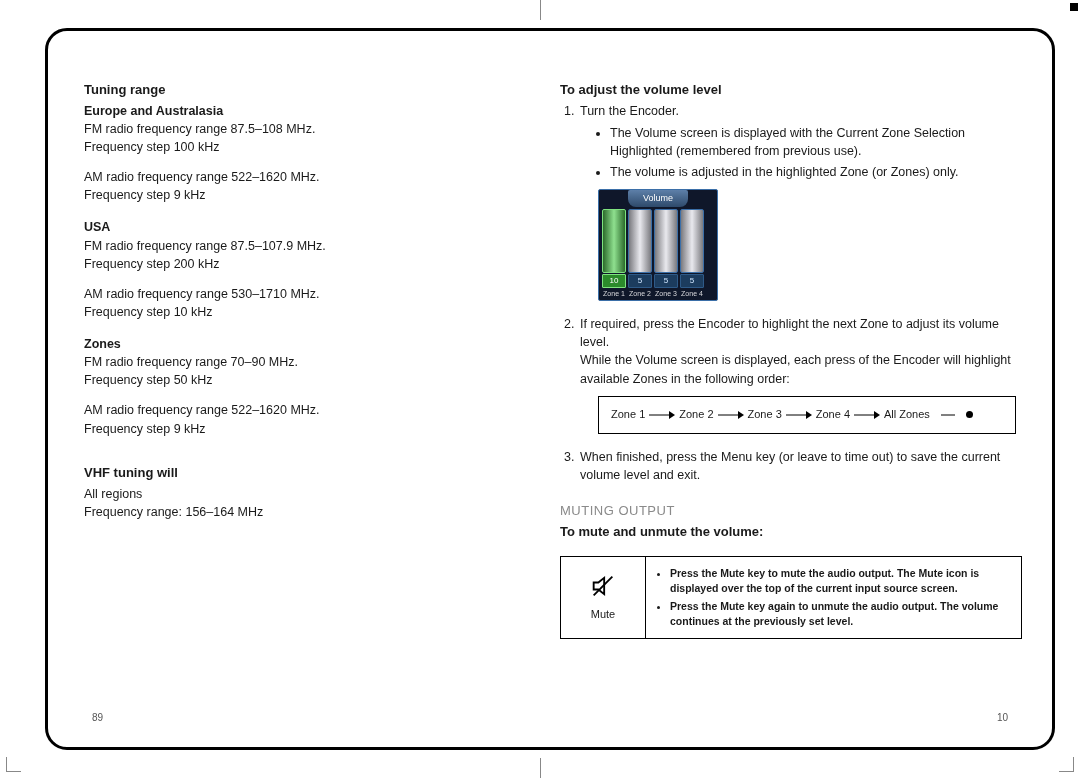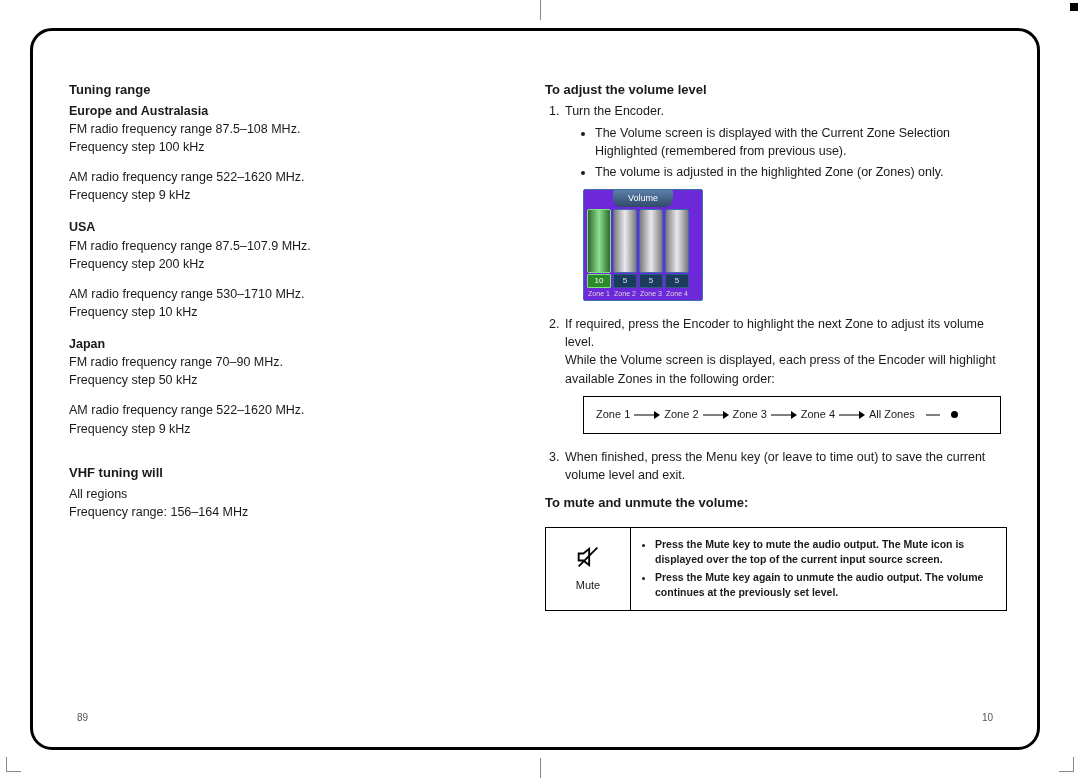--- a/index.html
+++ b/index.html
@@ -7,21 +7,21 @@
     padding: 0;
     background: #fff;
     font-family: Arial, Helvetica, sans-serif;
     color: #1a1a1a;
     width: 1080px;
     height: 778px;
     overflow: hidden;
   }
   .sheet {
     position: absolute;
-    left: 30px;
+    left: 45px;
     top: 28px;
     width: 1010px;
     height: 722px;
     border: 3px solid #000;
     border-radius: 22px;
     box-sizing: border-box;
     padding: 50px 36px 20px 36px;
     display: flex;
   }
   .topline {
@@ -99,21 +99,21 @@
   .mutetxt li { margin: 3px 0;}
   .pgnum { position: absolute; bottom: 24px; font-size: 10px; color:#555;}
   .pgL { left: 44px;}
   .pgR { right: 44px;}
 
   
   .volshot {
     width: 118px;
     margin: 8px 0 14px 18px;
     border: 1px solid #3b6fa8;
-    background: #6d28d9;
+    background: #0f172a;
     border-radius: 2px;
     overflow: hidden;
   }
   .vs-title {
     background: linear-gradient(#5d7fa8,#2e4a6b);
     color:#fff;
     font-size: 9px;
     text-align:center;
     padding: 2px 0;
     border-radius: 2px 2px 8px 8px;
@@ -183,21 +183,21 @@
     <div class="block" style="margin-top:14px">
       <div class="h-black2">USA</div>
       <div>FM radio frequency range 87.5–107.9 MHz.</div>
       <div>Frequency step 200 kHz</div>
       <div style="height:12px"></div>
       <div>AM radio frequency range 530–1710 MHz.</div>
       <div>Frequency step 10 kHz</div>
     </div>
 
     <div class="block" style="margin-top:14px">
-      <div class="h-black2">Japan</div>
+      <div class="h-black2">Zones</div>
       <div>FM radio frequency range 70–90 MHz.</div>
       <div>Frequency step 50 kHz</div>
       <div style="height:12px"></div>
       <div>AM radio frequency range 522–1620 MHz.</div>
       <div>Frequency step 9 kHz</div>
     </div>
 
     <div class="h-black" style="margin-top:26px">VHF tuning will</div>
     <div>All regions</div>
     <div>Frequency range: 156–164 MHz</div>
@@ -282,20 +282,21 @@
             </span>
           <span class="loopdot"></span>
         </div>
       </li>
 
       <li>
         <span>When finished, press the Menu key (or leave to time out) to save the current volume level and exit.</span>
       </li>
     </ol>
 
+    <div class="h-gray">MUTING OUTPUT</div>
     <div class="h-black" style="margin-top:2px">To mute and unmute the volume:</div>
 
     <div class="mutebox">
       <div class="mutecell">
         <span>
           <svg viewBox="0 0 24 24" fill="none" stroke="#000" stroke-width="1.6">
             <path d="M4 9v6h4l5 4V5L8 9H4z" fill="none"></path>
             <line x1="4" y1="20" x2="20" y2="4"></line>
           </svg>
         </span>

